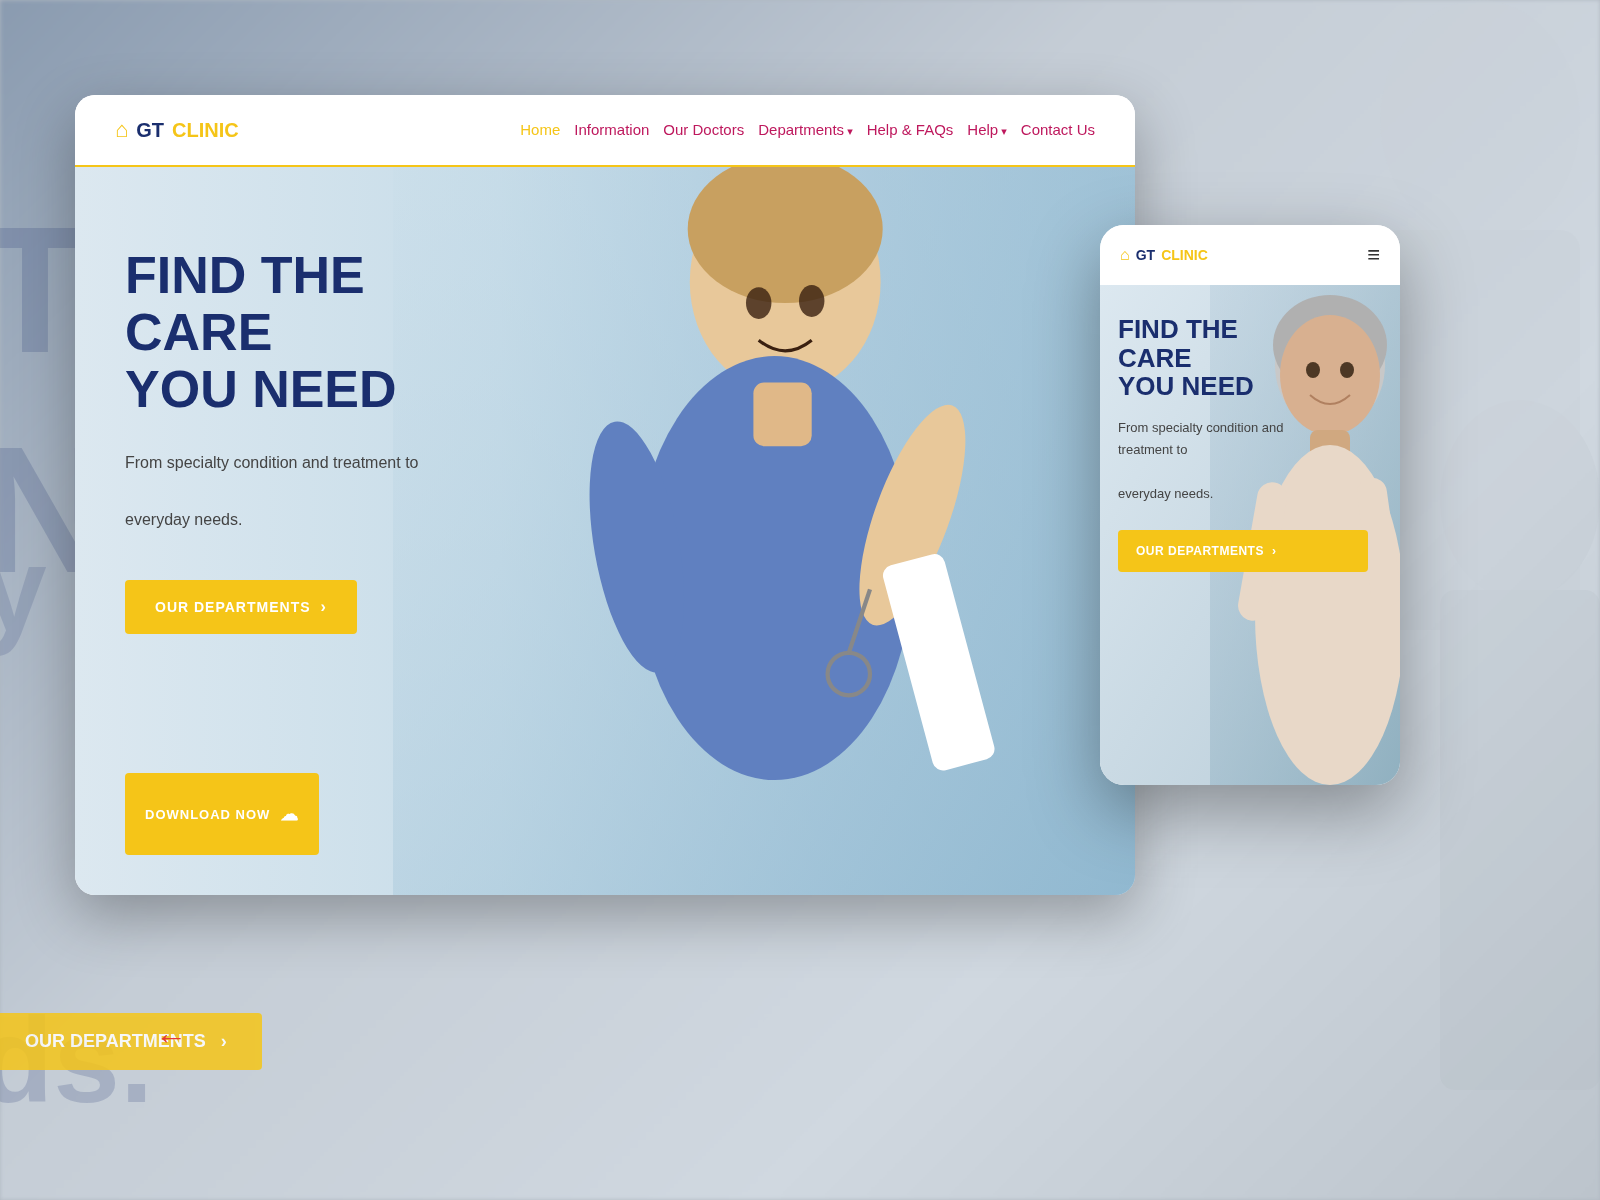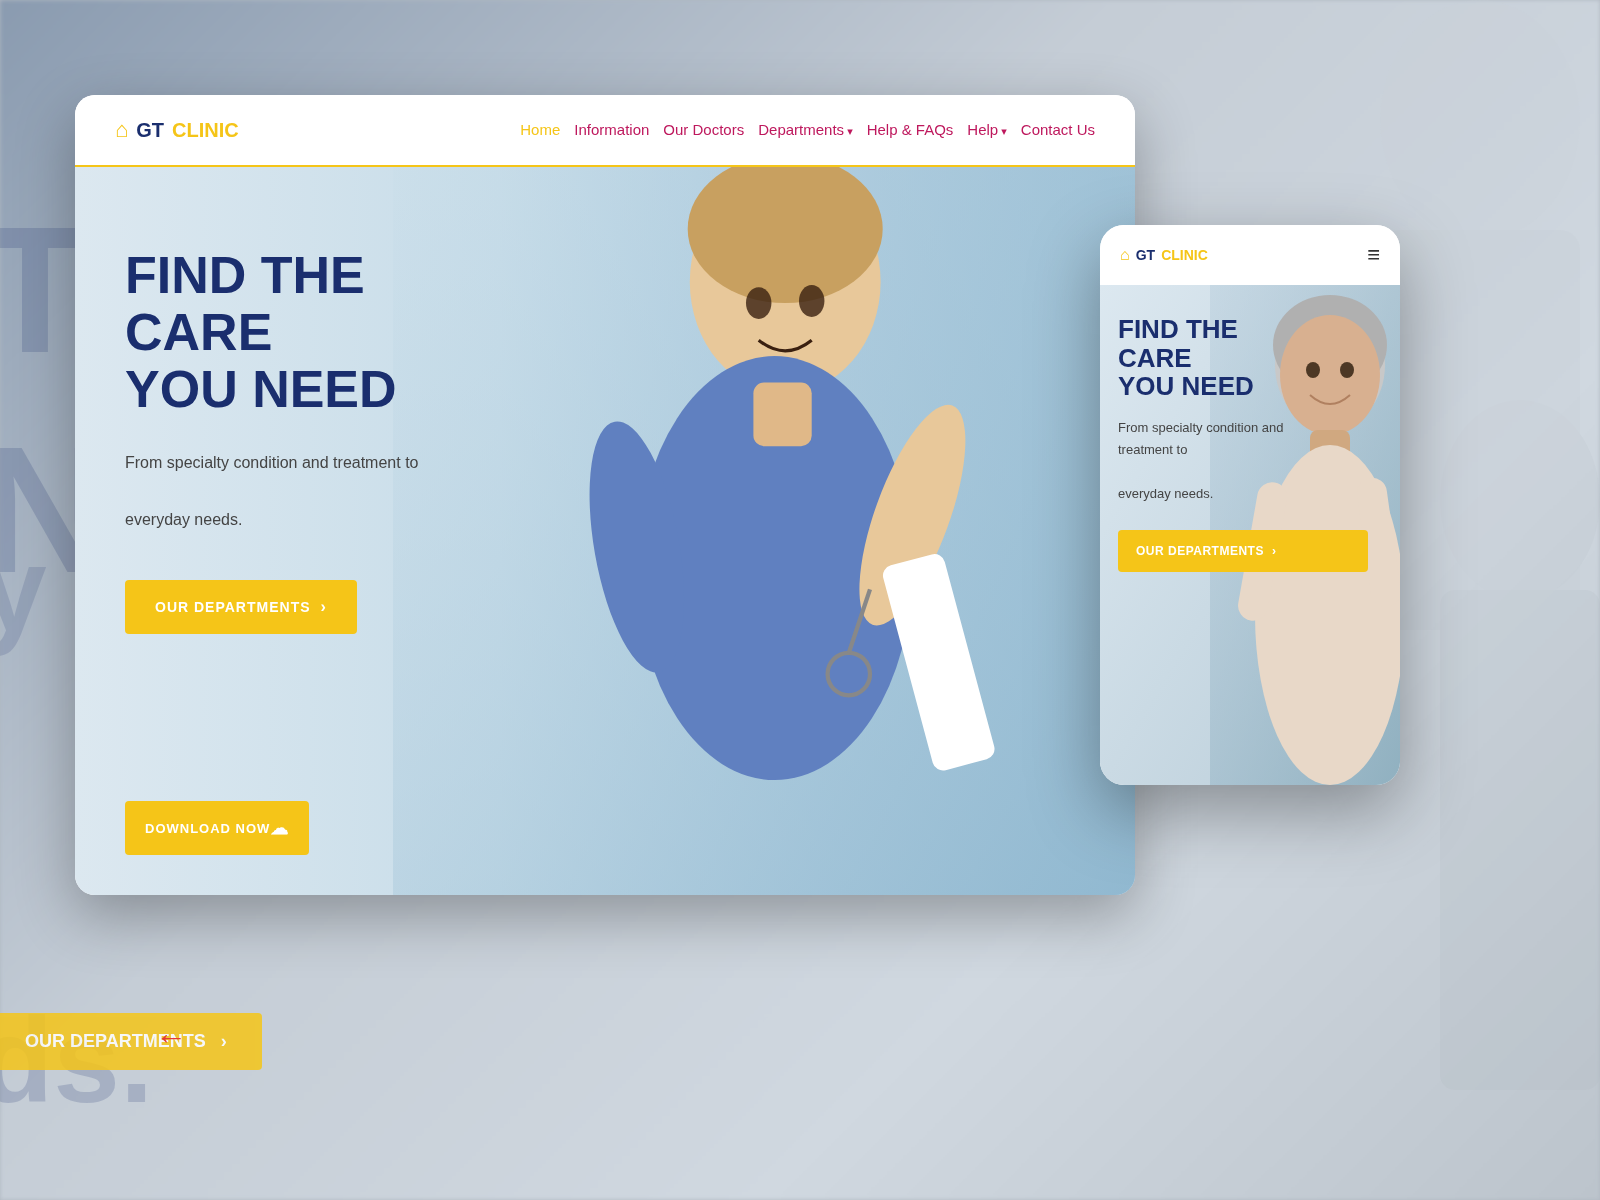--- a/index.html
+++ b/index.html
@@ -211,26 +211,27 @@
       font-size: 16px;
     }
 
     
     .download-btn {
       position: absolute;
       bottom: 40px;
       left: 50px;
       display: flex;
       align-items: center;
+      gap: 10px;
       background: #f5c518;
       color: white;
       font-weight: 700;
       font-size: 13px;
       letter-spacing: 1px;
-      padding: 16px 20px;
+      padding: 30px 20px;
       border-radius: 4px;
       cursor: pointer;
       z-index: 5;
     }
 
     .download-cloud-icon {
       font-size: 18px;
     }
 
     

